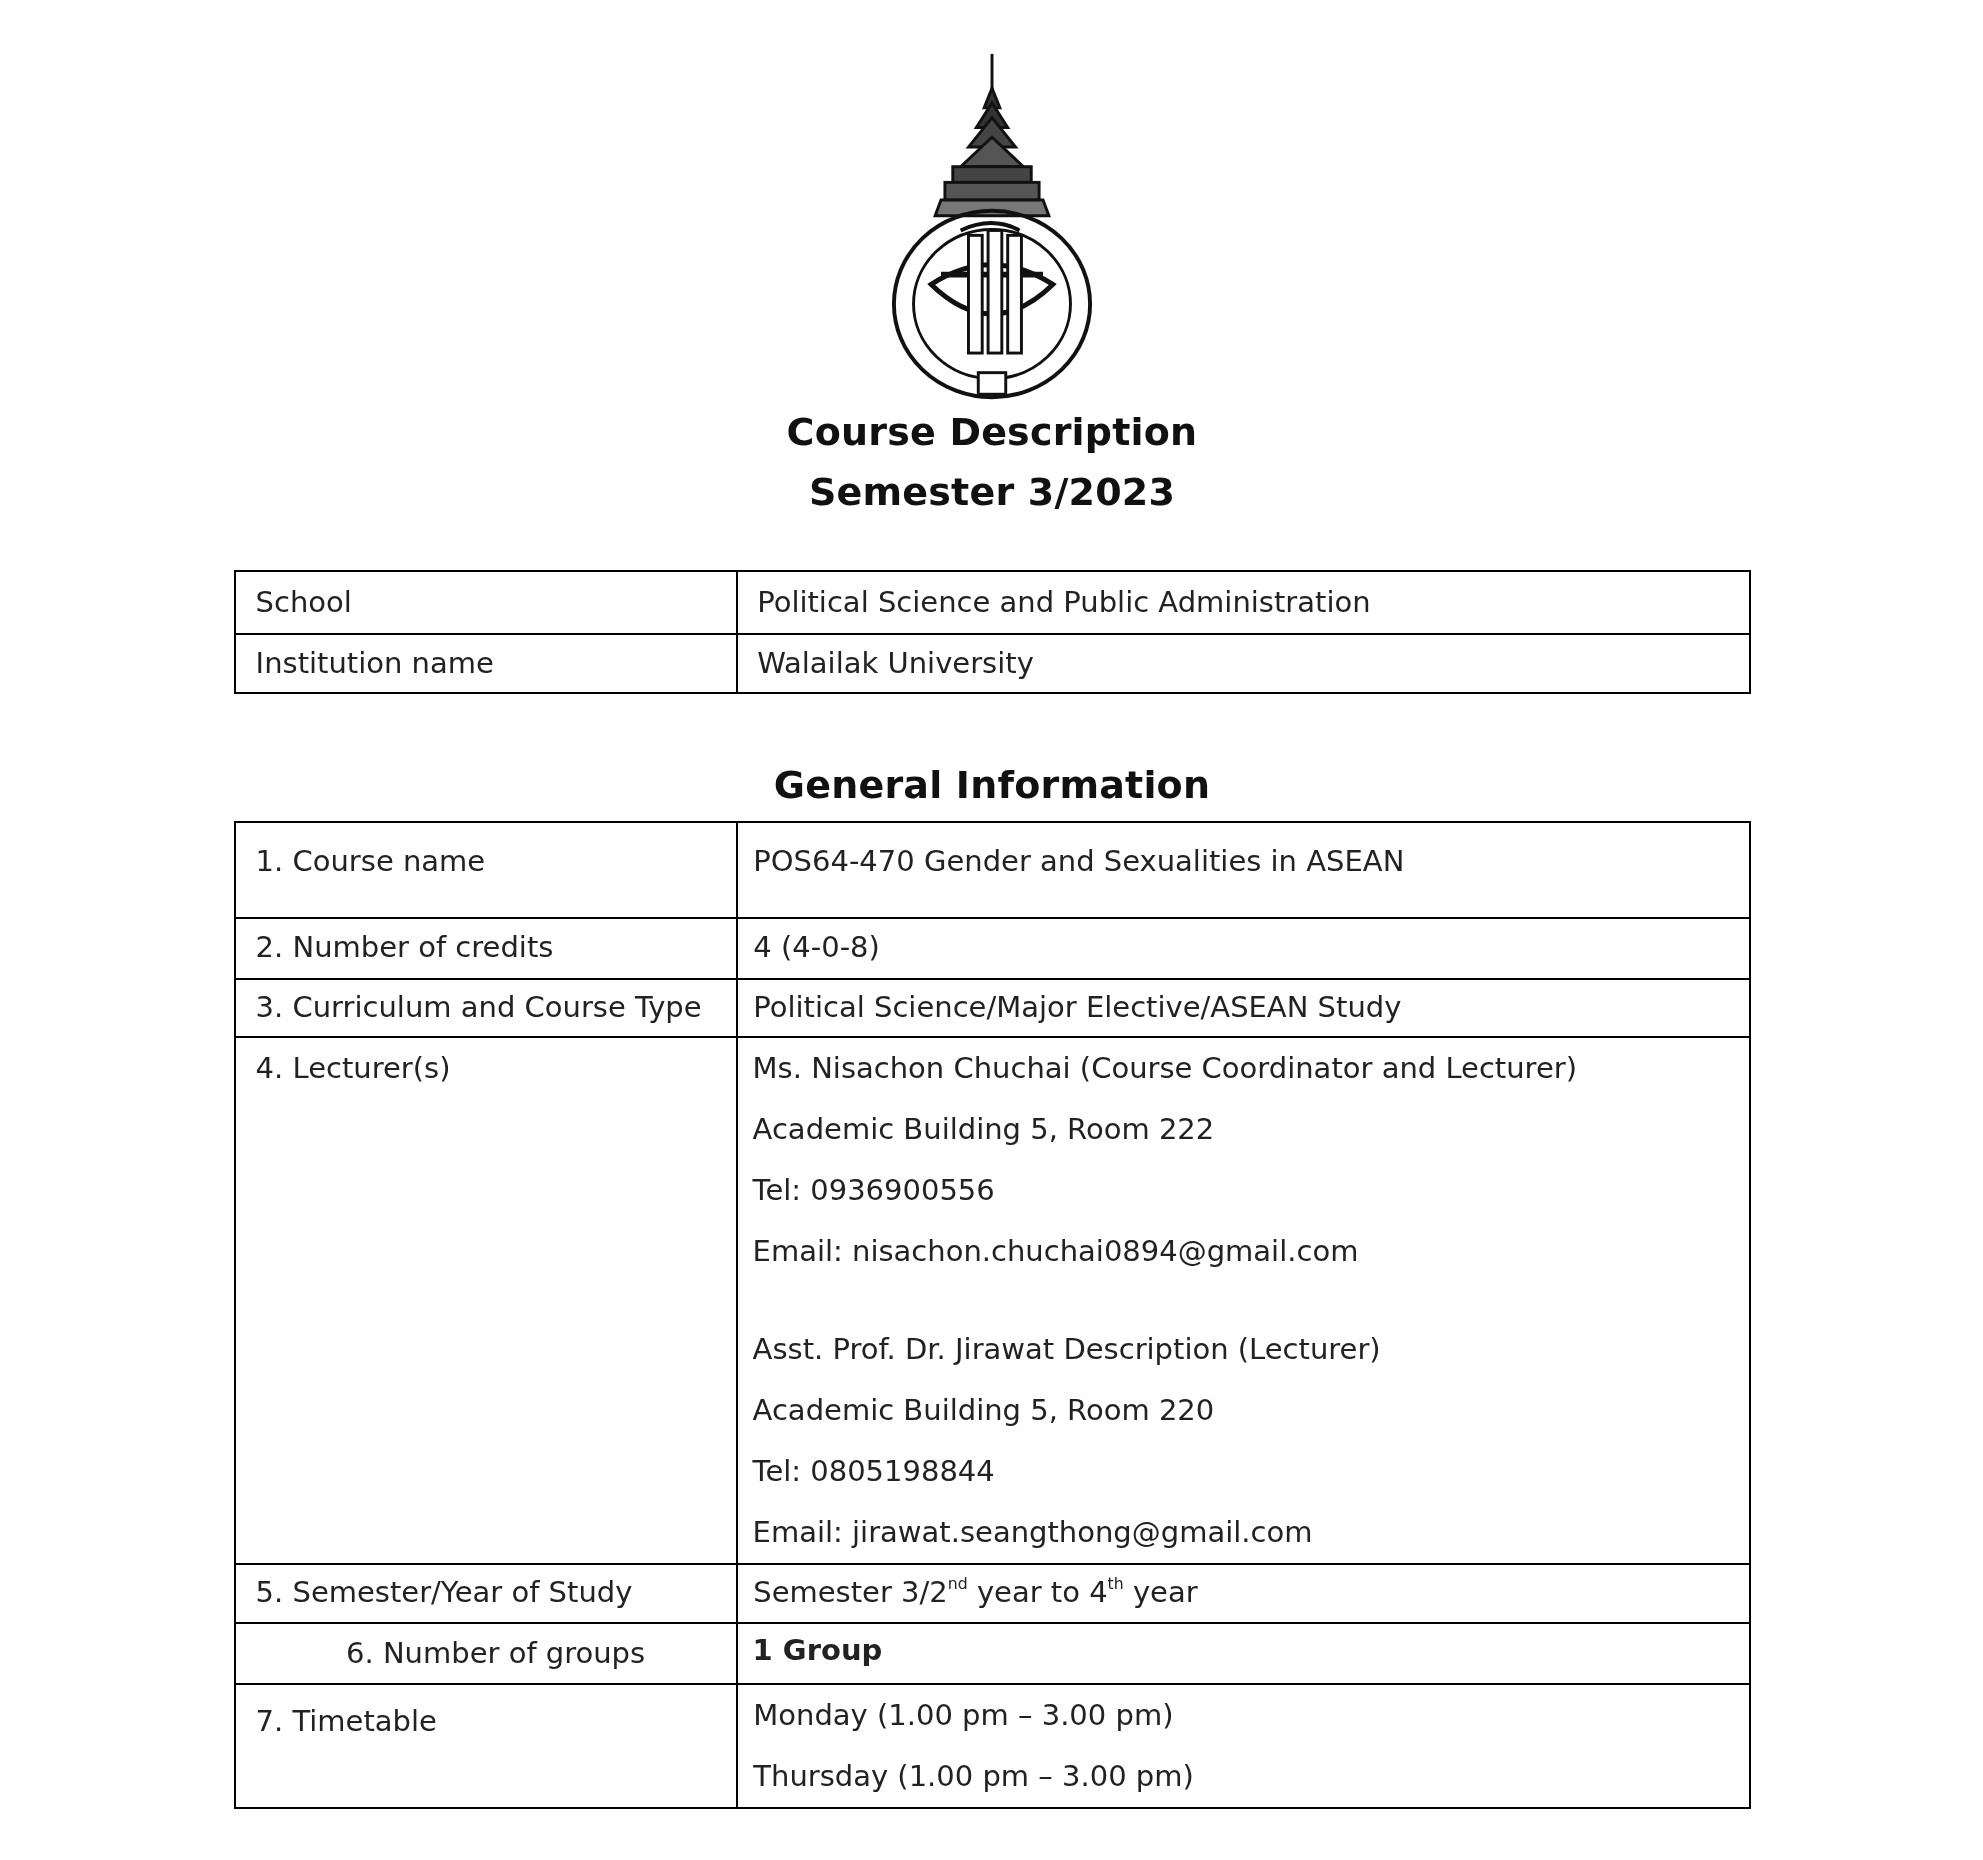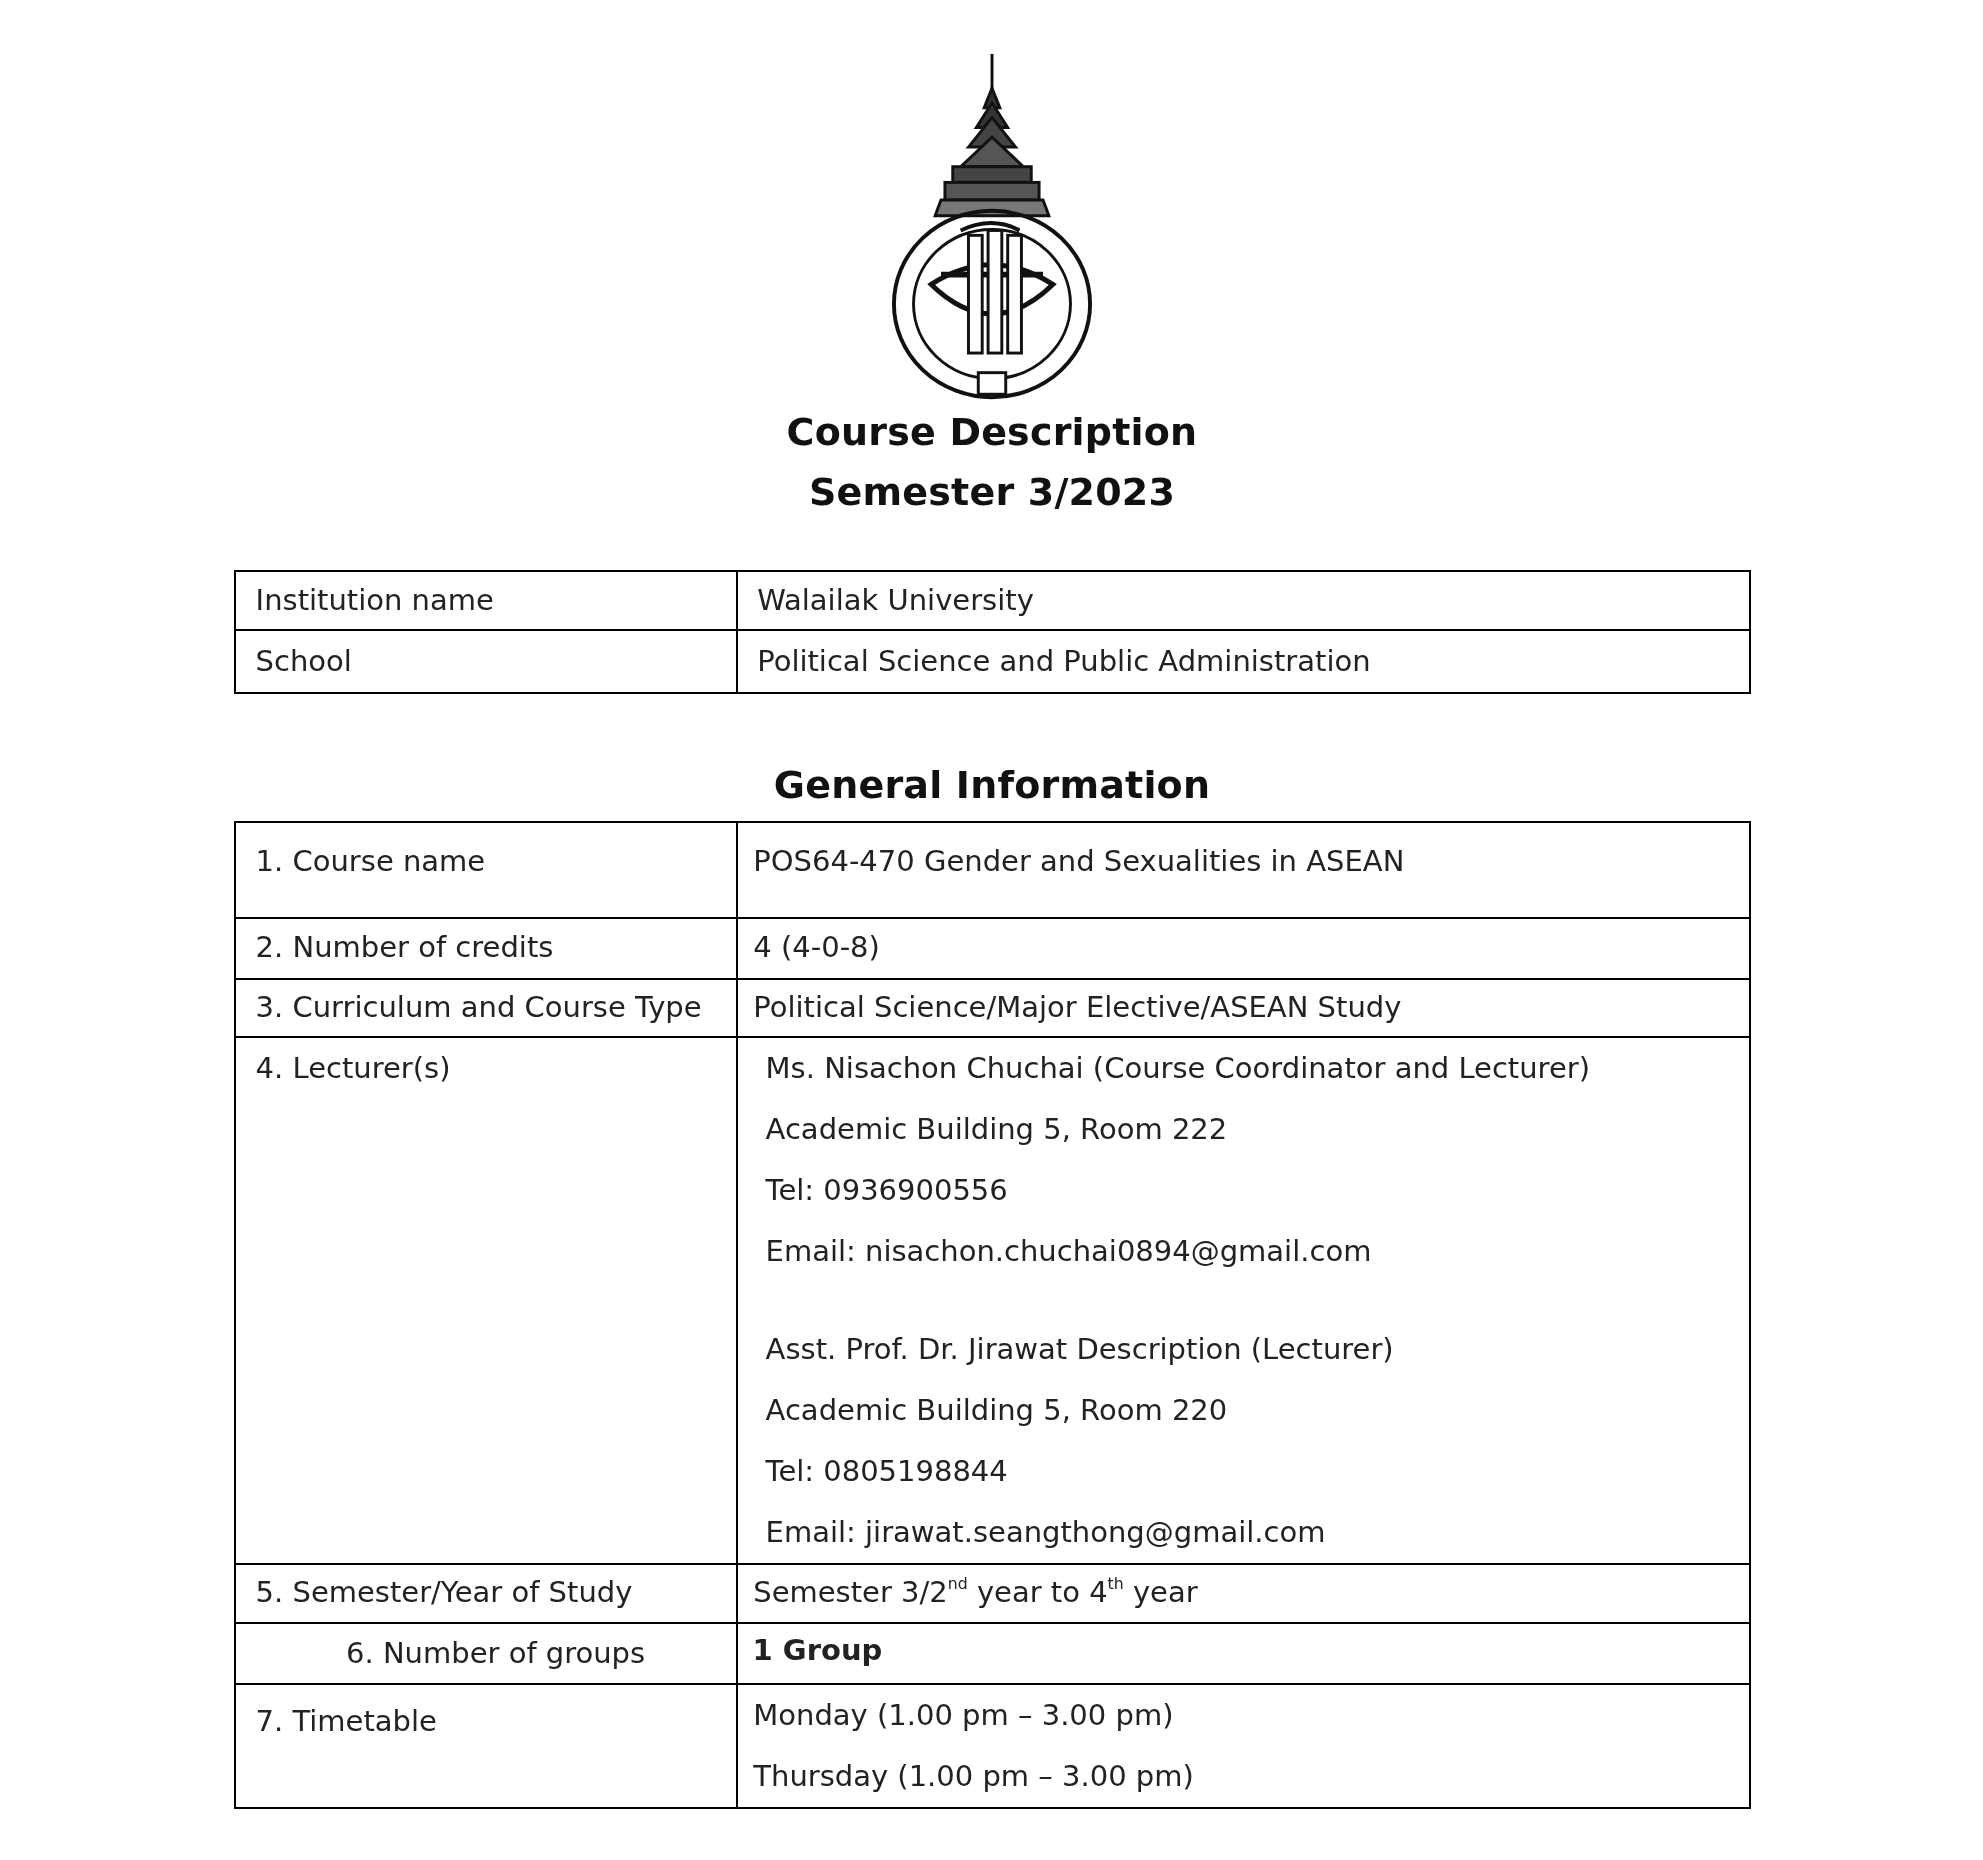--- a/index.html
+++ b/index.html
@@ -49,27 +49,27 @@
     <path d="M80 185 Q112 170 140 185" stroke-width="4"></path>
     <rect x="98" y="330" width="28" height="22" fill="#fff"></rect>
   </g>
 </svg>
 
 <div class="title" style="top:410px;">Course Description</div>
 <div class="title" style="top:470px;">Semester 3/2023</div>
 
 <table class="doc" style="left:234px; top:570px; width:1517px;">
   <tbody>
-      <tr style="height:57px;">
+      <tr style="height:61px;">
+    <td class="label">School</td>
+    <td>Political Science and Public Administration</td>
+  </tr>
+  <tr style="height:57px;">
     <td class="label" style="line-height:57px;">Institution name</td>
     <td style="line-height:57px;">Walailak University</td>
-  </tr>
-  <tr style="height:61px;">
-    <td class="label">School</td>
-    <td>Political Science and Public Administration</td>
   </tr>
 </tbody>
   </table>
 
 <div class="title" style="top:763px;">General Information</div>
 
 <table class="doc" style="left:234px; top:821px; width:1517px;">
   <tbody>
       <tr style="height:96px;">
     <td class="label" style="padding-top:7.8px;">1. Course name</td>
@@ -78,21 +78,21 @@
   <tr style="height:61px;">
     <td class="label" style="line-height:57px;">2. Number of credits</td>
     <td style="line-height:57px; padding-left:15.7px;">4 (4-0-8)</td>
   </tr>
   <tr style="height:58px;">
     <td class="label" style="line-height:55px;">3. Curriculum and Course Type</td>
     <td style="line-height:55px; padding-left:15.7px;">Political Science/Major Elective/ASEAN Study</td>
   </tr>
   <tr style="height:521px;">
     <td class="label">4. Lecturer(s)</td>
-    <td style="padding-left:28px;border-radius:9px;">
+    <td style="padding-left:15px;border-radius:9px;">
       <span class="line">Ms. Nisachon Chuchai (Course Coordinator and Lecturer)</span>
       <span class="line">Academic Building 5, Room 222</span>
       <span class="line">Tel: 0936900556</span>
       <span class="line">Email: nisachon.chuchai0894@gmail.com</span>
       <span class="line gap"></span>
       <span class="line">Asst. Prof. Dr. Jirawat Description (Lecturer)</span>
       <span class="line">Academic Building 5, Room 220</span>
       <span class="line">Tel: 0805198844</span>
       <span class="line">Email: jirawat.seangthong@gmail.com</span>
     </td>

